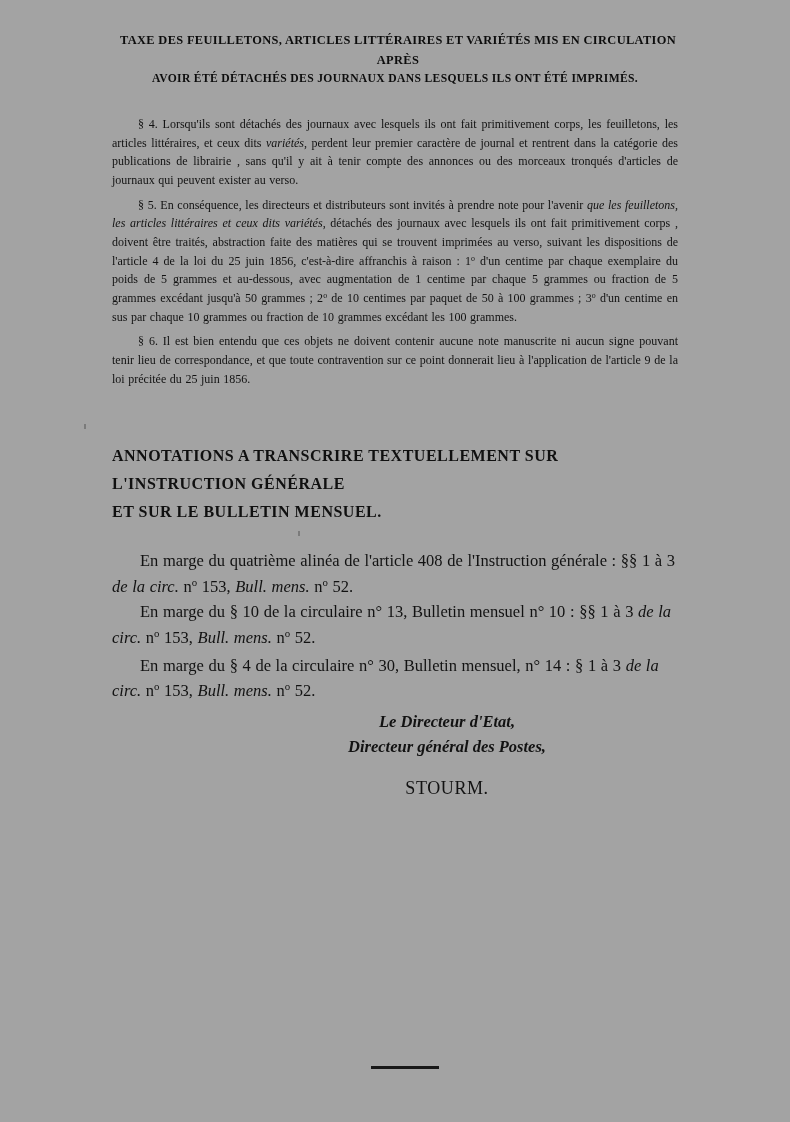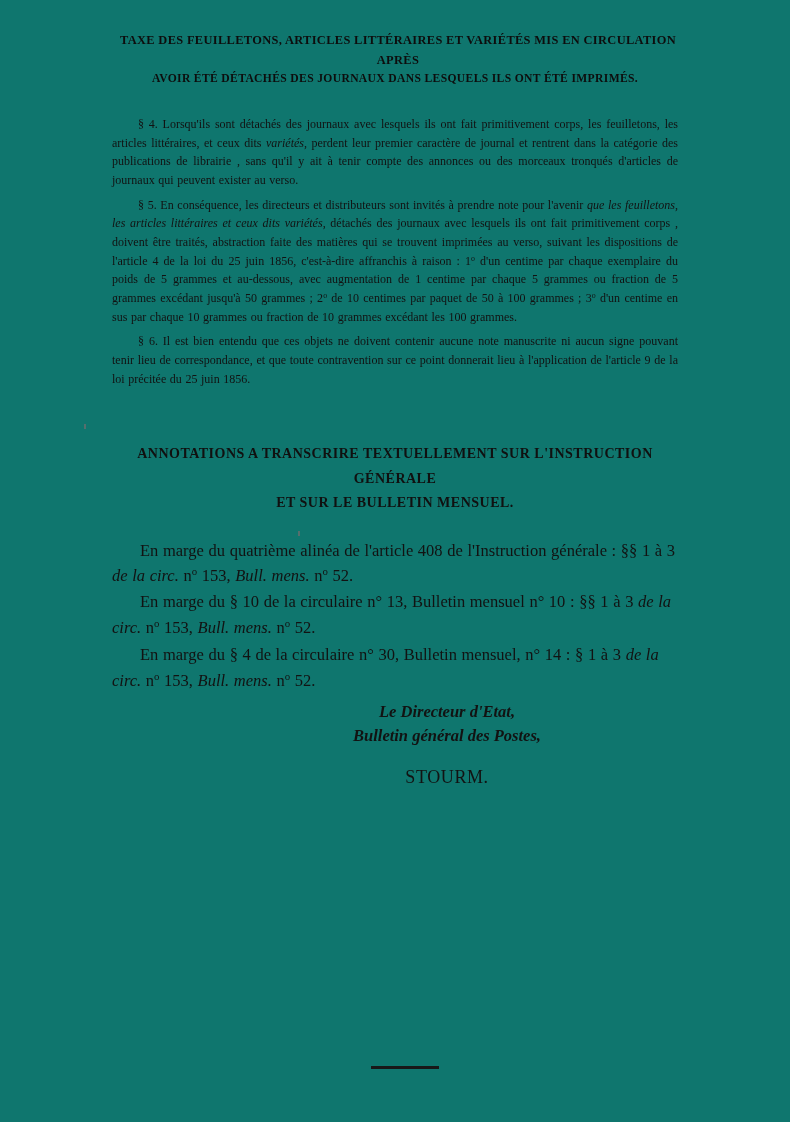--- a/index.html
+++ b/index.html
@@ -4,21 +4,21 @@
 <style>
   html, body {
     margin: 0;
     padding: 0;
     background: #ffffff;
   }
   .page {
     position: relative;
     width: 790px;
     height: 1122px;
-    background: #0f766e;
+    background: #a3a3a3;
     margin: 0 auto;
     font-family: "Liberation Serif", "DejaVu Serif", serif;
     color: #111111;
     overflow: hidden;
   }
   .content {
     position: absolute;
     left: 112px;
     top: 30px;
     width: 566px;
@@ -52,22 +52,22 @@
   .para:last-child { margin-bottom: 0; }
   .para i { font-style: italic; }
   .sup {
     font-size: 0.66em;
     vertical-align: 0.52em;
     line-height: 0;
   }
 
   
   .annot-heading {
-    text-align: center;
-    font-size: 14px;
+    text-align: left;
+    font-size: 16px;
     font-weight: bold;
     text-transform: uppercase;
     letter-spacing: 0.5px;
     line-height: 1.75;
     margin: 54px 0 22px 0;
     color: #101010;
   }
   .annot-heading .ah-1 { display: block; }
   .annot-heading .ah-2 { display: block; }
 
@@ -152,21 +152,21 @@
 
     <p class="annot"><span>En marge du quatrième alinéa de l'article 408 de l'Instruction générale : §§ 1 à 3 </span><i>de la circ.</i><span> n</span><span class="sup">o</span><span> 153, </span><i>Bull. mens.</i><span> n</span><span class="sup">o</span><span> 52.</span></p>
 
 
     <p class="annot"><span>En marge du § 10 de la circulaire n° 13, Bulletin mensuel n° 10 : §§ 1 à 3 </span><i>de la circ.</i><span> n</span><span class="sup">o</span><span> 153, </span><i>Bull. mens.</i><span> n</span><span class="sup">o</span><span> 52.</span></p>
 
     <p class="annot annot-gap"><span>En marge du § 4 de la circulaire n° 30, Bulletin mensuel, n° 14 : § 1 à 3 </span><i>de la circ.</i><span> n</span><span class="sup">o</span><span> 153, </span><i>Bull. mens.</i><span> n</span><span class="sup">o</span><span> 52.</span></p>
 
     <div class="signature">
       <span class="sig-line sig-1">Le Directeur d'Etat,</span>
-      <span class="sig-line sig-2">Bulletin général des Postes,</span>
+      <span class="sig-line sig-2">Directeur général des Postes,</span>
       <span class="sig-name">STOURM.</span>
     </div>
 
   </div>
 
   <span class="fleck" style="left:84px; top:424px;"></span>
   <span class="fleck" style="left:298px; top:531px;"></span>
 
   <div class="bottom-rule"></div>
 </div>

